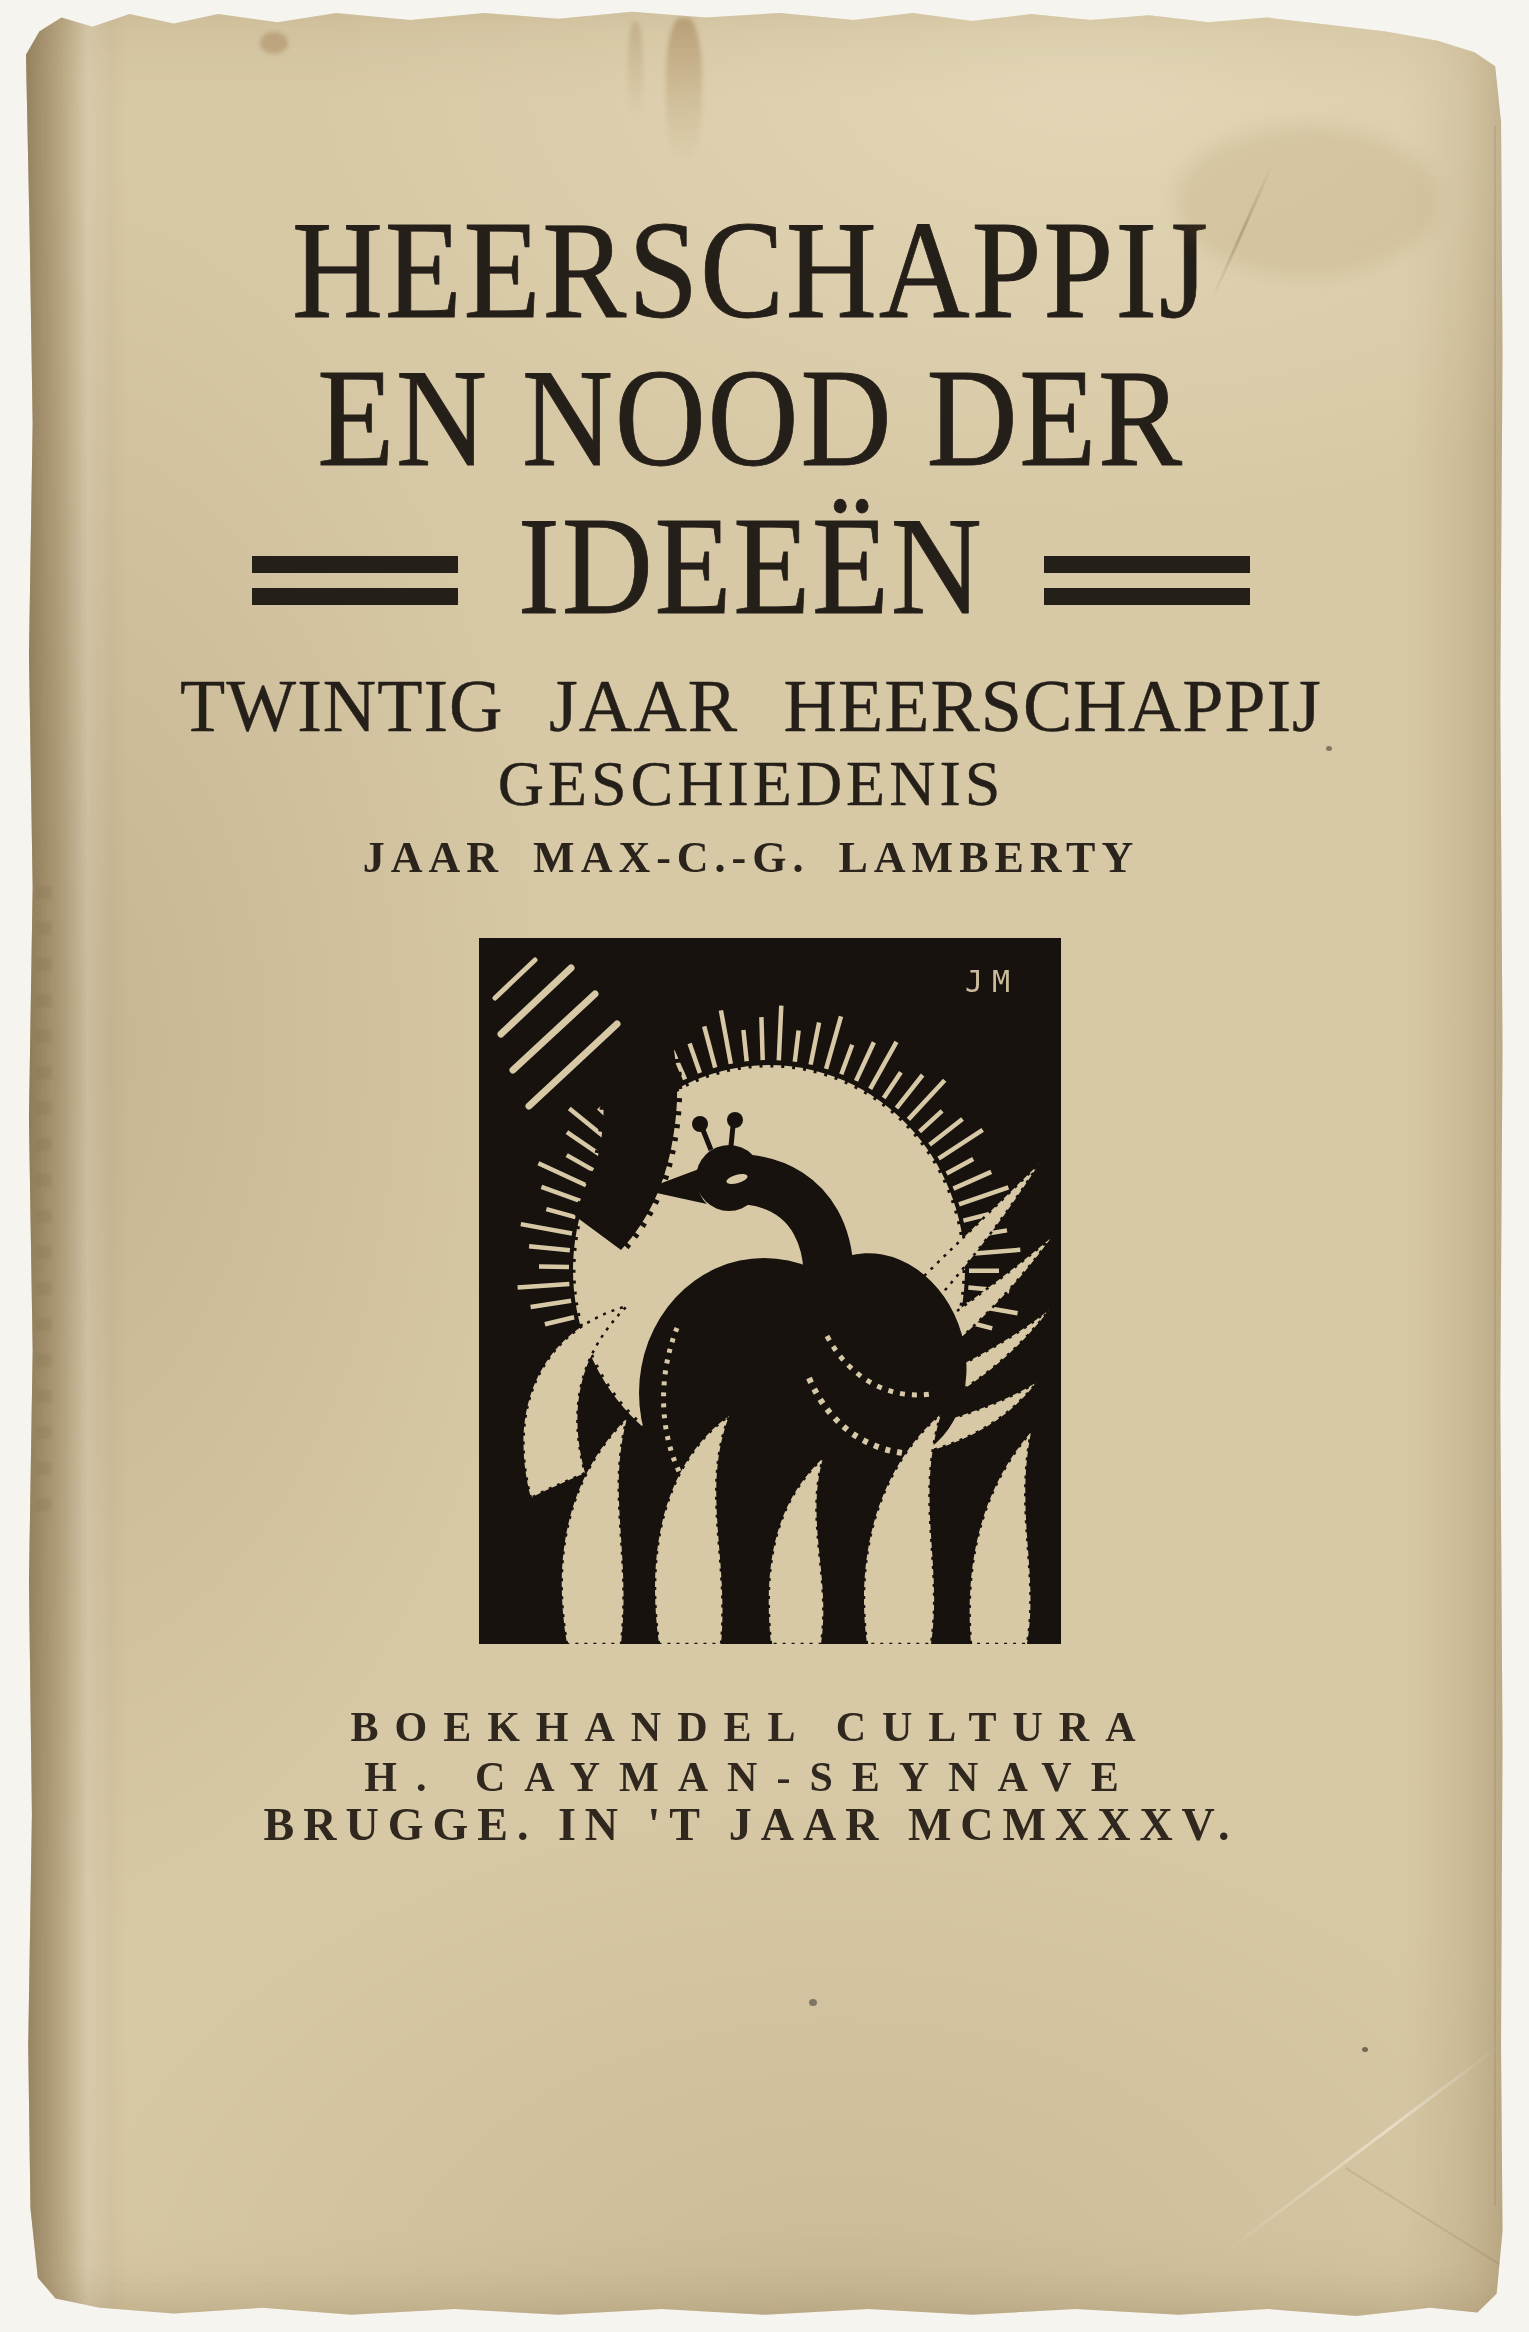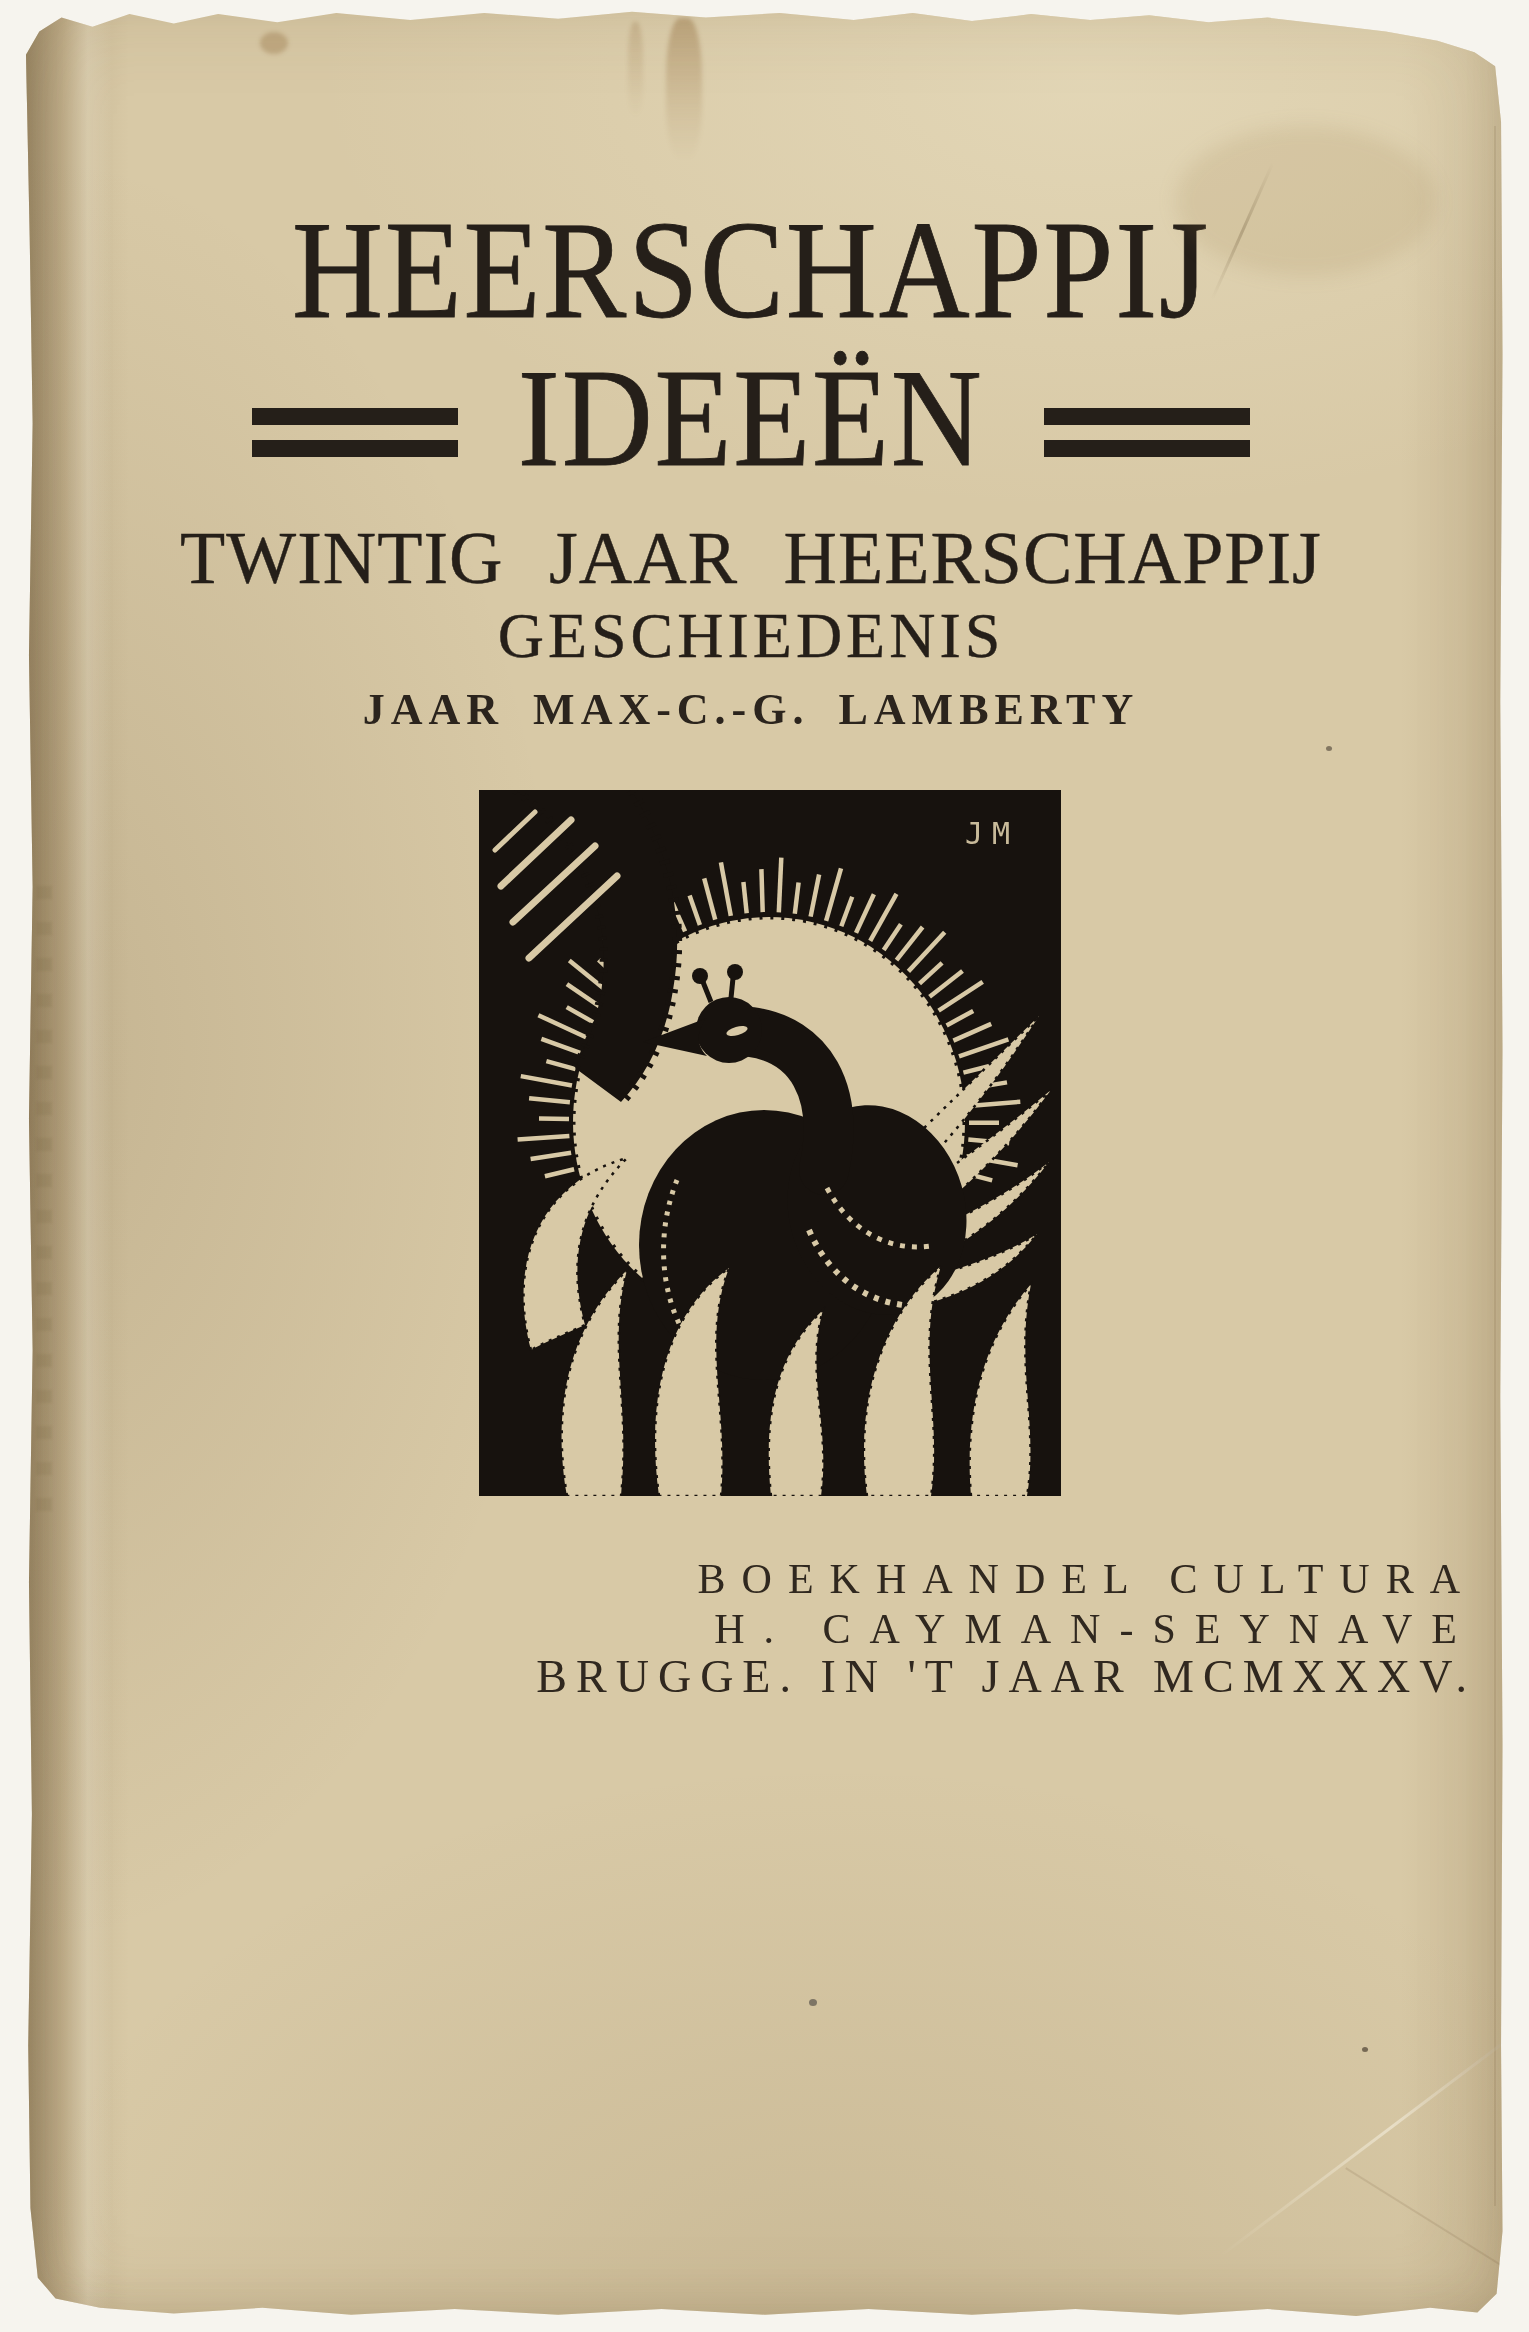--- a/index.html
+++ b/index.html
@@ -36,21 +36,21 @@
   .title-block{margin-top:190px;}
   .rule-row{display:flex;justify-content:center;align-items:center;gap:34px;}
   .dbl-rule{width:206px;display:flex;flex-direction:column;gap:15px;transform:translateY(14px);}
   .dbl-rule .bar{height:17px;background:var(--ink,#251f19);}
   .of-line{margin-top:16px;font-size:45px;line-height:46px;font-weight:bold;letter-spacing:5px;}
   .subtitle1{margin-top:26px;font-size:74px;line-height:80px;letter-spacing:1px;word-spacing:26px;white-space:nowrap;
     -webkit-text-stroke:0.4px var(--ink,#251f19);}
   .subtitle2{font-size:64px;line-height:76px;letter-spacing:4px;-webkit-text-stroke:0.4px var(--ink,#251f19);}
   .author{margin-top:10px;font-size:44px;line-height:52px;letter-spacing:6px;word-spacing:12px;font-weight:bold;color:#2b241d;}
   .woodcut-wrap{margin:54px auto 0 auto;width:544px;height:706px;}
-  .publisher{margin-top:58px;font-weight:normal;color:#30281f;text-align:right;}
+  .publisher{margin-top:58px;font-weight:bold;color:#30281f;}
   .pub1{font-size:42px;line-height:50px;letter-spacing:16px;white-space:nowrap;}
   .pub2{font-size:42px;line-height:50px;letter-spacing:19px;white-space:nowrap;}
   .pub3{font-size:46px;line-height:46px;letter-spacing:9px;white-space:nowrap;}
   
   .stain{position:absolute;border-radius:50%;pointer-events:none;}
   .streak1{left:640px;top:12px;width:36px;height:142px;border-radius:40%;
     background:linear-gradient(180deg, rgba(140,100,50,.38), rgba(140,100,50,.10) 70%, rgba(140,100,50,0));filter:blur(2px);}
   .streak2{left:602px;top:16px;width:15px;height:95px;border-radius:40%;
     background:linear-gradient(180deg, rgba(140,100,50,.22), rgba(140,100,50,0));filter:blur(2px);}
   .spot1{left:234px;top:26px;width:28px;height:22px;background:rgba(135,95,45,.30);filter:blur(2px);}
@@ -73,20 +73,21 @@
 <body>
 
 <div class="photo">
   <div class="cover">
     <div class="spine"></div>
     <div class="spine-emboss"></div>
 
     <div class="content">
       <div class="title-block">
         <div class="title-line"><span class="squeeze">HEERSCHAPPIJ</span></div>
+        <div class="title-line"><span class="squeeze">EN NOOD DER</span></div>
         <div class="title-line rule-row">
           <span class="dbl-rule">
               <span class="bar"></span>
               <span class="bar"></span>
             </span>
           <span class="squeeze">IDEEËN</span>
           <span class="dbl-rule">
               <span class="bar"></span>
               <span class="bar"></span>
             </span>

